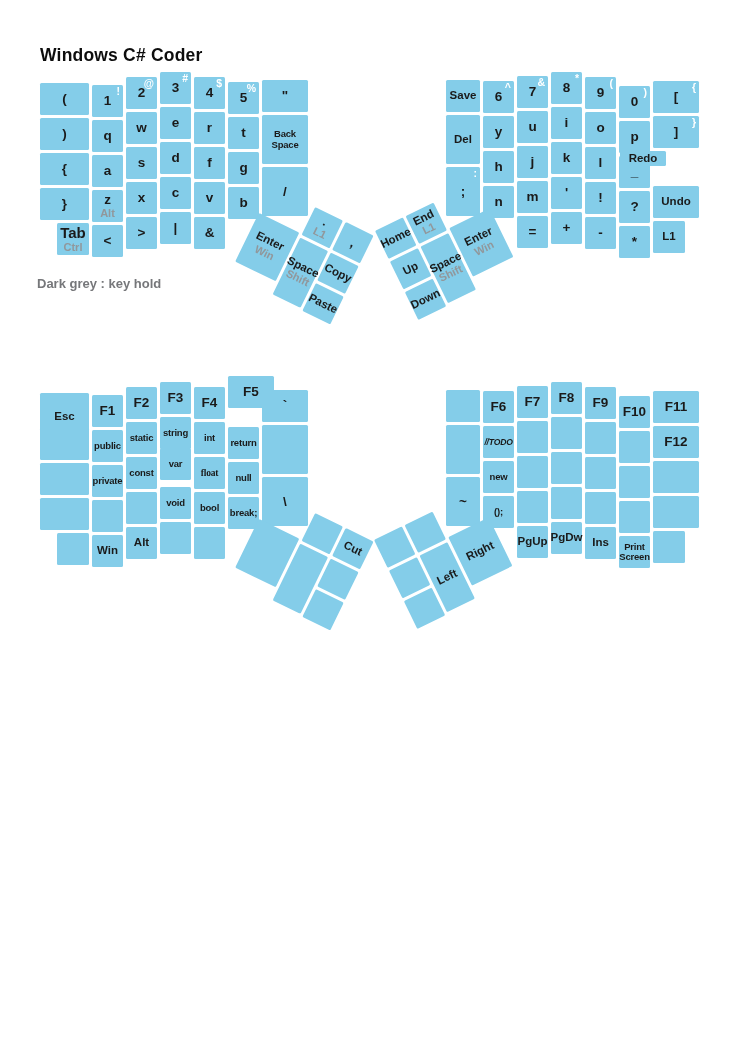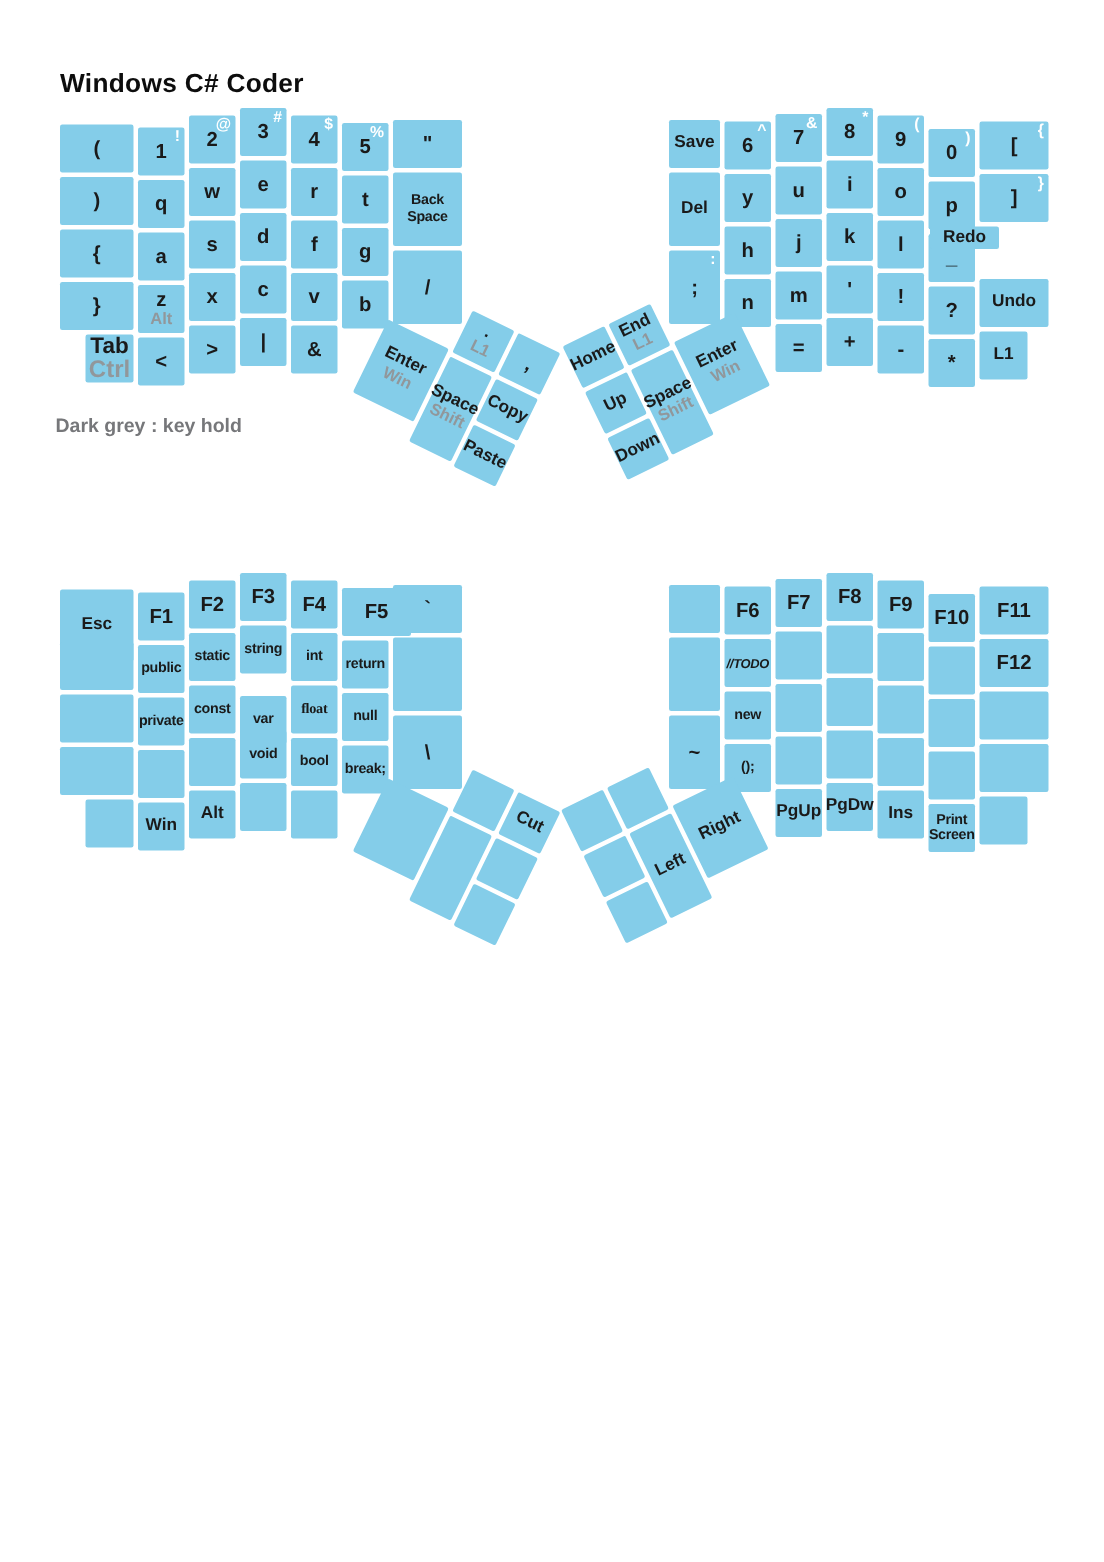--- a/index.html
+++ b/index.html
@@ -26,21 +26,21 @@
   .key .sup{
     position:absolute;top:0px;right:3px;color:#ffffff;
     font-size:10.5px;line-height:1.2;font-weight:700;
   }
   .key .hold{color:#91979b;font-size:11px;line-height:1.1;font-weight:700;}
   .key.small{font-size:11.5px;}
   .key.tiny{font-size:9.5px;letter-spacing:-.2px;}
   .key.tiny .lab{line-height:1.1;}
   .key.xtiny{font-size:8.6px;letter-spacing:-.2px;font-style:italic;}
   .key.mid{font-size:15px;}
-  .key.mid .hold{font-size:16px;}
+  .key.mid .hold{font-size:11px;}
   .thumb{position:absolute;transform-origin:0 0;}
   .thumb .key{border-radius:1.5px;}
 </style>
 </head>
 <body>
 
 <div class="board" id="board">
   <div class="ltitle t0">Windows C# Coder</div>
   <div class="legend">Dark grey : key hold</div>
 <div class="key" style="left: 40px; top: 83px; width: 49px; height: 32px;">
@@ -329,41 +329,41 @@
     <div class="key" style="left: 126px; top: 492px; width: 31px; height: 32px;"></div>
     <div class="key small" style="left: 126px; top: 527px; width: 31px; height: 32px;">
       <span class="lab">Alt</span>
     </div>
     <div class="key" style="left: 160px; top: 382px; width: 31px; height: 32px;">
       <span class="lab">F3</span>
     </div>
     <div class="key tiny" style="left: 160px; top: 417px; width: 31px; height: 32px;">
       <span class="lab">string</span>
     </div>
-    <div class="key tiny" style="left: 160px; top: 464px; width: 31px; height: 32px;">
+    <div class="key tiny" style="left: 160px; top: 448px; width: 31px; height: 32px;">
       <span class="lab">var</span>
     </div>
     <div class="key tiny" style="left: 160px; top: 487px; width: 31px; height: 32px;">
       <span class="lab">void</span>
     </div>
     <div class="key" style="left: 160px; top: 522px; width: 31px; height: 32px;"></div>
     <div class="key" style="left: 194px; top: 387px; width: 31px; height: 32px;">
       <span class="lab">F4</span>
     </div>
     <div class="key tiny" style="left: 194px; top: 422px; width: 31px; height: 32px;">
       <span class="lab">int</span>
     </div>
     <div class="key tiny" style="left: 194px; top: 457px; width: 31px; height: 32px; font-family: Liberation Serif, serif;">
       <span class="lab">float</span>
     </div>
     <div class="key tiny" style="left: 194px; top: 492px; width: 31px; height: 32px;">
       <span class="lab">bool</span>
     </div>
     <div class="key" style="left: 194px; top: 527px; width: 31px; height: 32px;"></div>
-    <div class="key" style="left: 228px; top: 392px; width: 46px; height: 32px; text-align: center;">
+    <div class="key" style="left: 228px; top: 376px; width: 46px; height: 32px; text-align: center;">
       <span class="lab">F5</span>
     </div>
     <div class="key tiny" style="left: 228px; top: 427px; width: 31px; height: 32px;">
       <span class="lab">return</span>
     </div>
     <div class="key tiny" style="left: 228px; top: 462px; width: 31px; height: 32px;">
       <span class="lab">null</span>
     </div>
     <div class="key tiny" style="left: 228px; top: 497px; width: 31px; height: 32px;">
       <span class="lab">break;</span>

